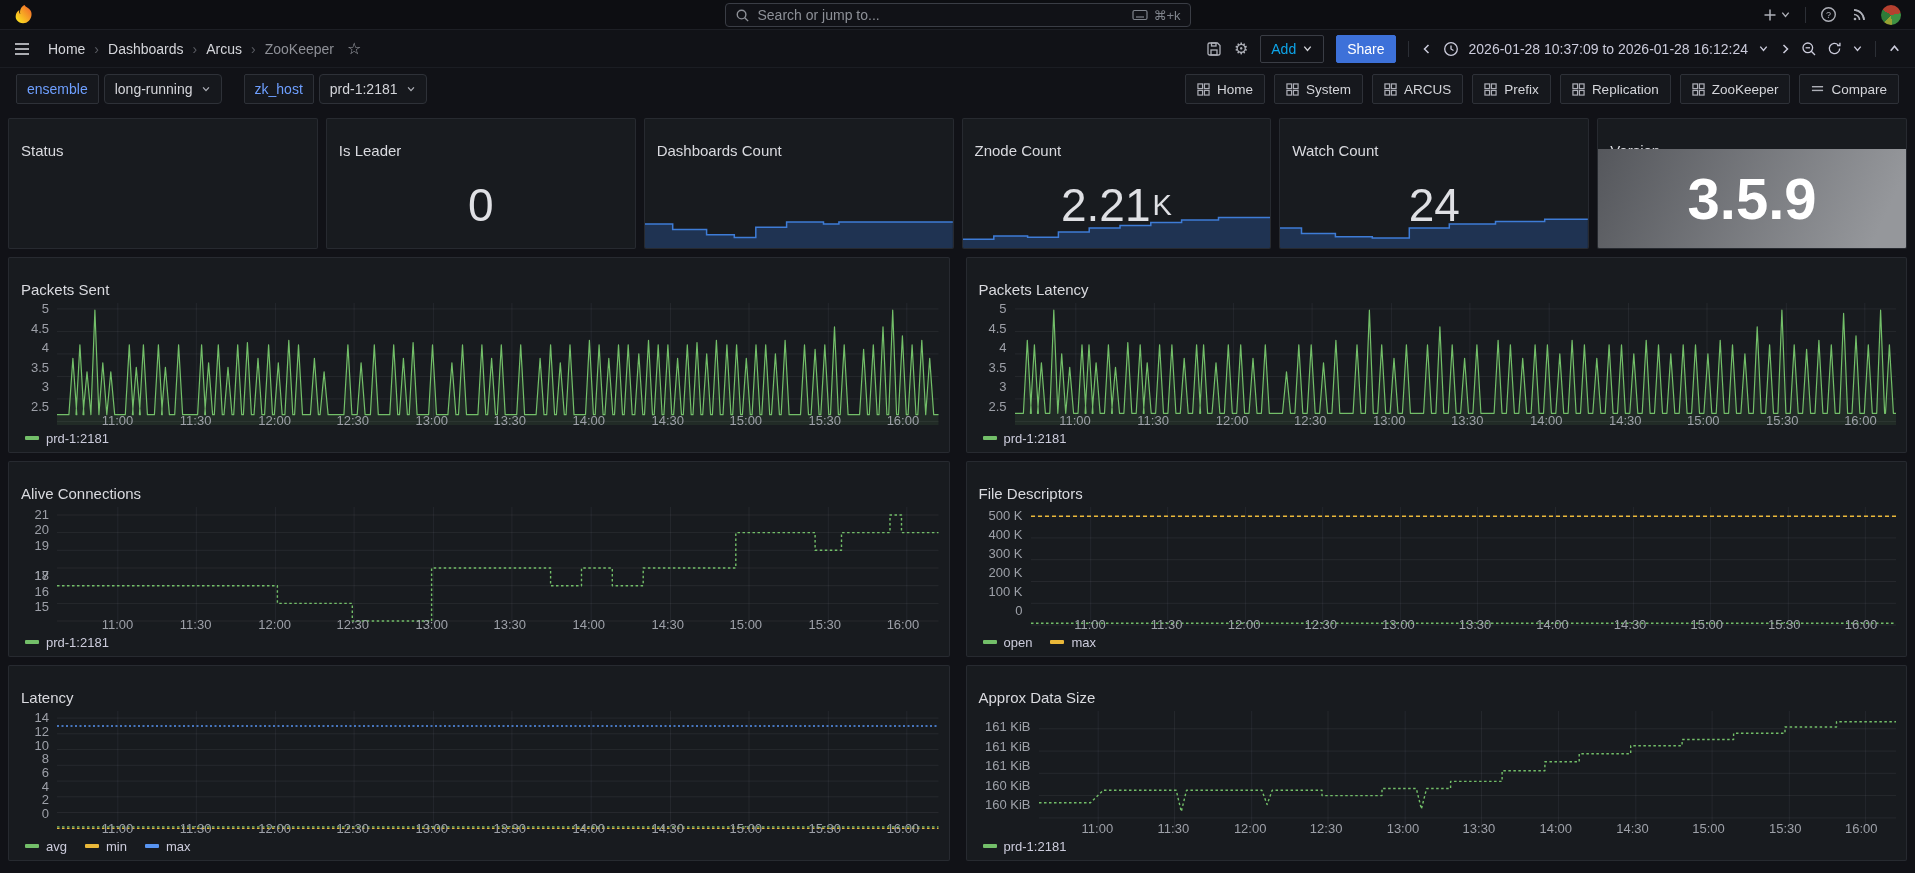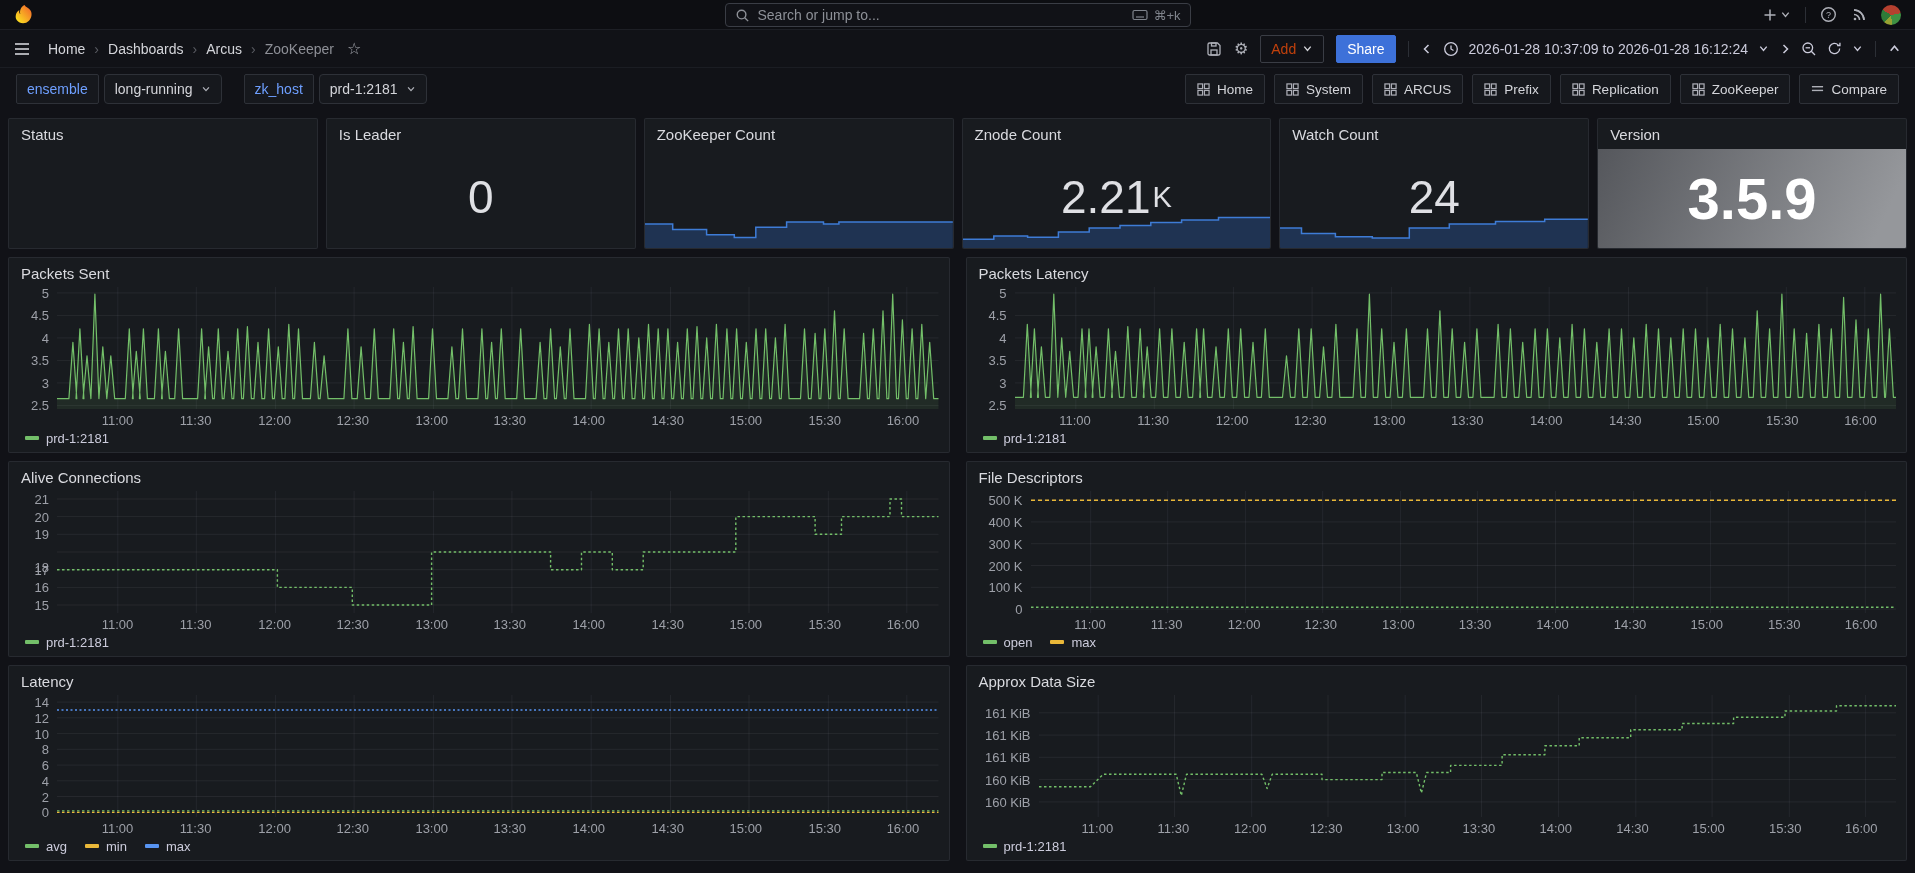--- a/index.html
+++ b/index.html
@@ -29,21 +29,21 @@
   .toolbar { height:38px; display:flex; align-items:center; padding:0 14px; gap:10px;
     background:#111217; border-bottom:1px solid #1b1d23; }
   .crumbs { display:flex; align-items:center; gap:9px; font-size:14px; margin-left:8px; }
   .crumb { color:#d4d5da; cursor:pointer; }
   .crumb.current { color:#8e9097; }
   .crumb-sep { color:#5a5c63; font-size:14px; }
   .star { font-size:16px; color:#9fa1a8; margin-left:4px; cursor:pointer; }
   .tb-right { margin-left:auto; display:flex; align-items:center; gap:12px; }
   .btn { height:28px; display:inline-flex; align-items:center; gap:6px; border-radius:2px;
     font-size:14px; padding:0 10px; cursor:pointer; white-space:nowrap; }
-  .btn.outline { border:1px solid #3a3d45; color:#c2410c; background:transparent; }
+  .btn.outline { border:1px solid #3a3d45; color:#0ea5e9; background:transparent; }
   .btn.primary { background:#3d71d9; color:#fff; border:1px solid #3d71d9; font-weight:500; }
   .timectl { display:flex; align-items:center; gap:10px; }
   .time-text { font-size:14px; font-weight:500; color:#ccccdc; white-space:nowrap; cursor:pointer; }
 
   
   .subheader { height:42px; display:flex; align-items:center; padding:0 16px; gap:8px; }
   .var-group { display:flex; align-items:center; gap:5px; }
   .var-label { height:30px; display:flex; align-items:center; padding:0 10px; font-size:14px;
     color:#6e9fff; background:#16181d; border:1px solid #2e3138; border-radius:2px; }
   .var-value { height:30px; display:flex; align-items:center; gap:8px; padding:0 10px;
@@ -54,21 +54,21 @@
     font-size:13.5px; color:#d4d5da; background:#16181d; border:1px solid #2e3138;
     border-radius:2px; cursor:pointer; white-space:nowrap; }
 
   
   .dash { padding:8px 8px 0 8px; display:flex; flex-direction:column; gap:8px; }
   .row-stats { display:grid; grid-template-columns:repeat(6,1fr); gap:8px; height:131px; }
   .row-charts { display:grid; grid-template-columns:repeat(2,1fr); gap:16px; height:196px; }
   .panel { background:#181b1f; border:1px solid rgba(204,204,220,0.09); border-radius:2px;
     position:relative; overflow:hidden; display:flex; flex-direction:column; }
   .panel-title { font-size:15px; font-weight:500; color:#d9dadf; padding:7px 12px 3px 12px;
-    cursor:pointer; white-space:nowrap; }
+    cursor:pointer; white-space:nowrap;margin-top:16px; }
 
   
   .stat-mid { flex:1; display:flex; align-items:center; justify-content:center; z-index:2; }
   .stat-value { font-size:46px; font-weight:500; color:#dfe0e4; line-height:1; }
   .stat-suffix { font-size:29px; font-weight:500; color:#dfe0e4; margin-left:2px; }
   .stat-bg { position:absolute; left:0; right:0; top:30px; bottom:0;
     display:flex; align-items:center; justify-content:center; }
   .stat-bg .stat-value { font-size:58px; font-weight:700; color:#ffffff; }
   .bg-green { background:linear-gradient(115deg,#0a5d23 0%,#149036 90%); }
   .bg-gray  { background:linear-gradient(115deg,#55575c 0%,#95979b 90%); }
@@ -356,21 +356,21 @@
     <section class="panel">
       <h2 class="panel-title">Status</h2>
     </section>
     <section class="panel">
       <h2 class="panel-title">Is Leader</h2>
       <div class="stat-mid">
         <span class="stat-value">0</span>
       </div>
     </section>
     <section class="panel">
-      <h2 class="panel-title">ZooKeeper Count</h2>
+      <h2 class="panel-title">Dashboards Count</h2>
       <div class="spark">
           <svg width="307.84375" height="40">
             <path d="M0.0,16.0L27.7,16.0L27.7,21.6L61.6,21.6L61.6,26.8L89.3,26.8L89.3,29.6L110.8,29.6L110.8,19.2L141.6,19.2L141.6,14.0L178.5,14.0L178.5,16.0L193.9,16.0L193.9,14.0L307.8,14.0L307.84375,40L0,40Z" fill="rgba(50,116,217,0.28)" stroke="none"></path>
             <path d="M0.0,16.0L27.7,16.0L27.7,21.6L61.6,21.6L61.6,26.8L89.3,26.8L89.3,29.6L110.8,29.6L110.8,19.2L141.6,19.2L141.6,14.0L178.5,14.0L178.5,16.0L193.9,16.0L193.9,14.0L307.8,14.0" fill="none" stroke="#3e7cd6" stroke-width="1.5"></path>
           </svg>
         </div>
     </section>
     <section class="panel">
       <h2 class="panel-title">Znode Count</h2>
       <div class="stat-mid">

